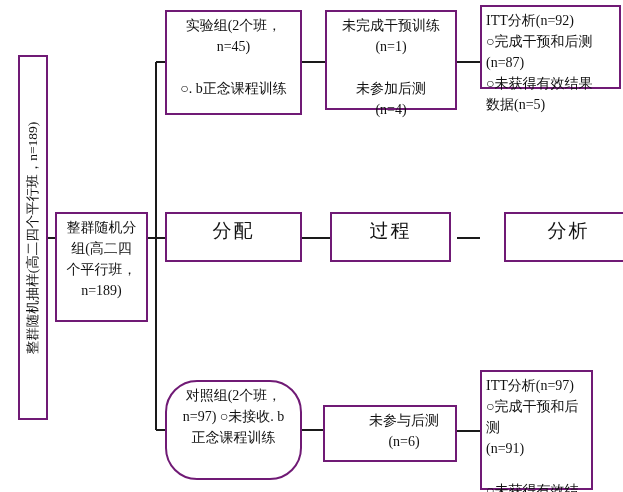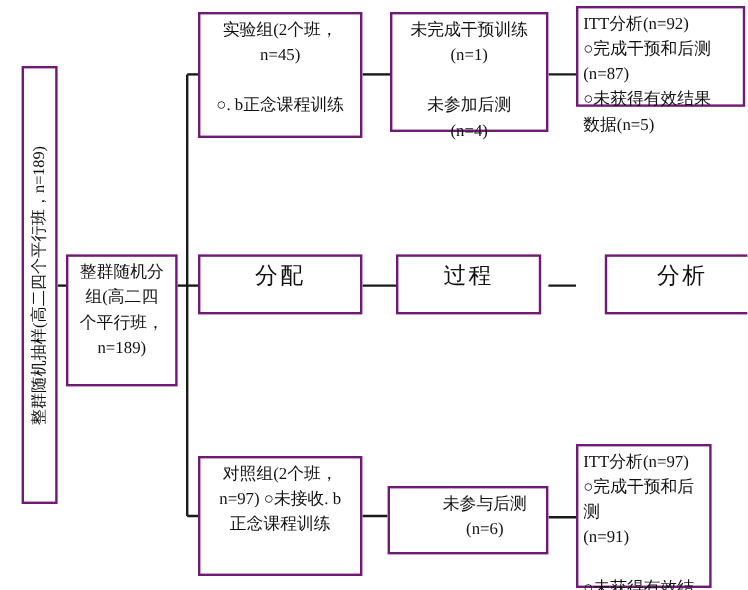--- a/index.html
+++ b/index.html
@@ -39,21 +39,21 @@
   
   #b-sampling{left:18px;top:55px;width:30px;height:365px;padding:0;}
   #b-sampling .vtext{
     position:absolute;left:50%;top:50%;
     transform:translate(-50%,-50%) rotate(-90deg);
     white-space:nowrap;font-size:13.5px;
   }
   #b-grouping{left:55px;top:185px;width:93px;height:110px;margin-top:27px;}
   #b-exp-group{left:165px;top:10px;width:137px;height:105px;}
   #b-allocation{left:165px;top:212px;width:137px;height:50px;}
-  #b-control-group{left:165px;top:380px;width:137px;height:100px;}
+  #b-control-group{left:165px;top:380px;width:137px;height:100px;border-radius:32px;}
   #b-exp-dropout{left:325px;top:10px;width:132px;height:100px;}
   #b-process{left:330px;top:212px;width:121px;height:50px;}
   #b-control-dropout{left:323px;top:405px;width:134px;height:57px;padding-left:32px;}
   #b-exp-itt{left:480px;top:5px;width:141px;height:84px;}
   #b-analysis{left:480px;top:212px;width:129px;height:50px;margin-left:24px;}
   #b-control-itt{left:480px;top:370px;width:113px;height:120px;}
 </style>
 </head>
 <body>
 

